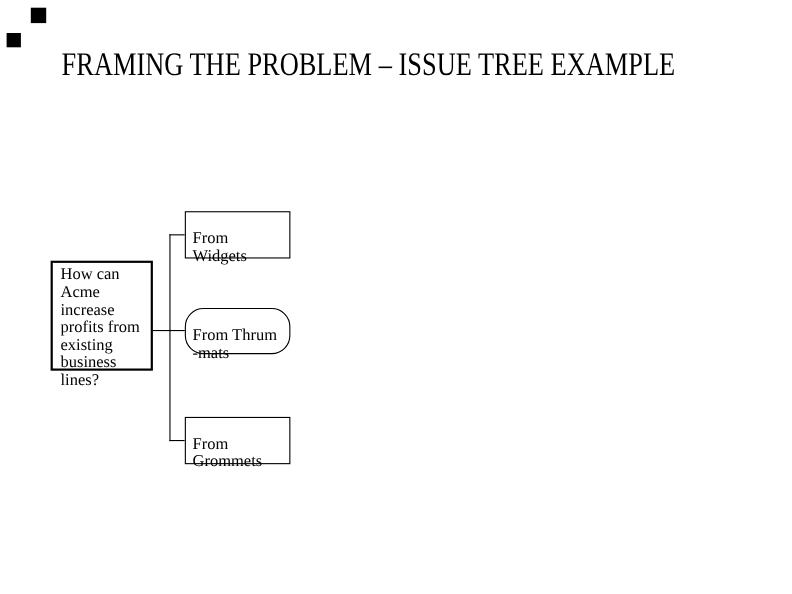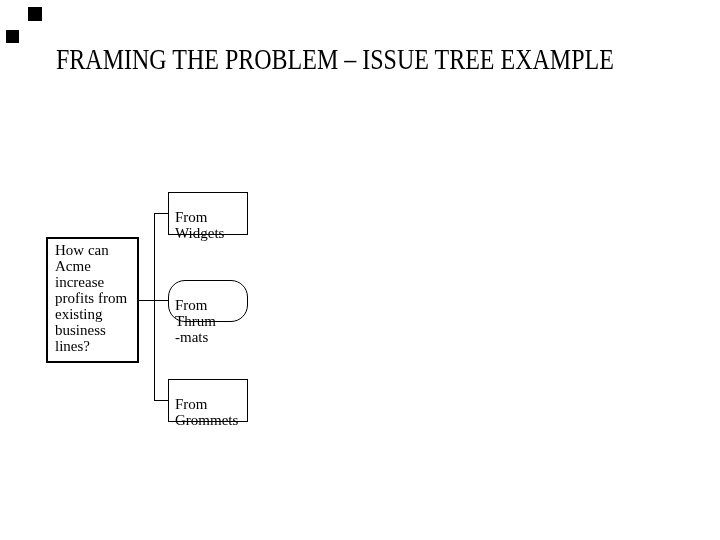--- a/index.html
+++ b/index.html
@@ -73,26 +73,26 @@
     background: #ffffff;
     font-family: "Liberation Serif", serif;
     font-size: 15px;
     line-height: 16px;
     color: #000000;
   }
   .root-box {
     left: 46px;
     top: 237px;
     width: 93px;
-    height: 126px;
+    height: 100px;
     border: 2px solid #000000;
     padding: 3px 2px 16px 7px;
   }
   .child-box {
-    width: 80px;
+    width: 96px;
     border: 1px solid #000000;
     padding: 0 2px 0 6px;
     white-space: pre-line;
   }
   .child-1 { left: 168px; top: 192px; height: 43px; }
   .child-2 { left: 168px; top: 280px; height: 42px; border-radius: 17px; }
   .child-3 { left: 168px; top: 379px; height: 43px; }
 
   
   .line {

